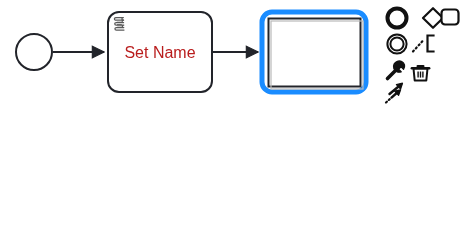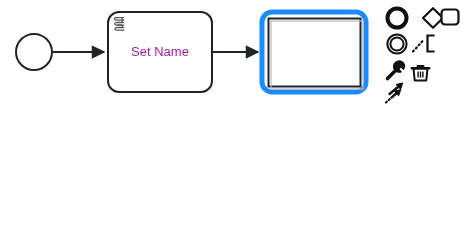--- a/index.html
+++ b/index.html
@@ -22,22 +22,22 @@
   .layer {
     position: absolute;
     left: 0;
     top: 0;
     width: 460px;
     height: 110px;
   }
   .task-label {
     position: absolute;
     text-align: center;
-    font-size: 13px;
-    color: #a21caf;
+    font-size: 16px;
+    color: #b91c1c;
     font-family: "Liberation Sans", sans-serif;
     white-space: nowrap;
     pointer-events: none;
   }
   #label-set-name {
     left: 104px;
     top: 44px;
     width: 112px;
   }
 </style>

